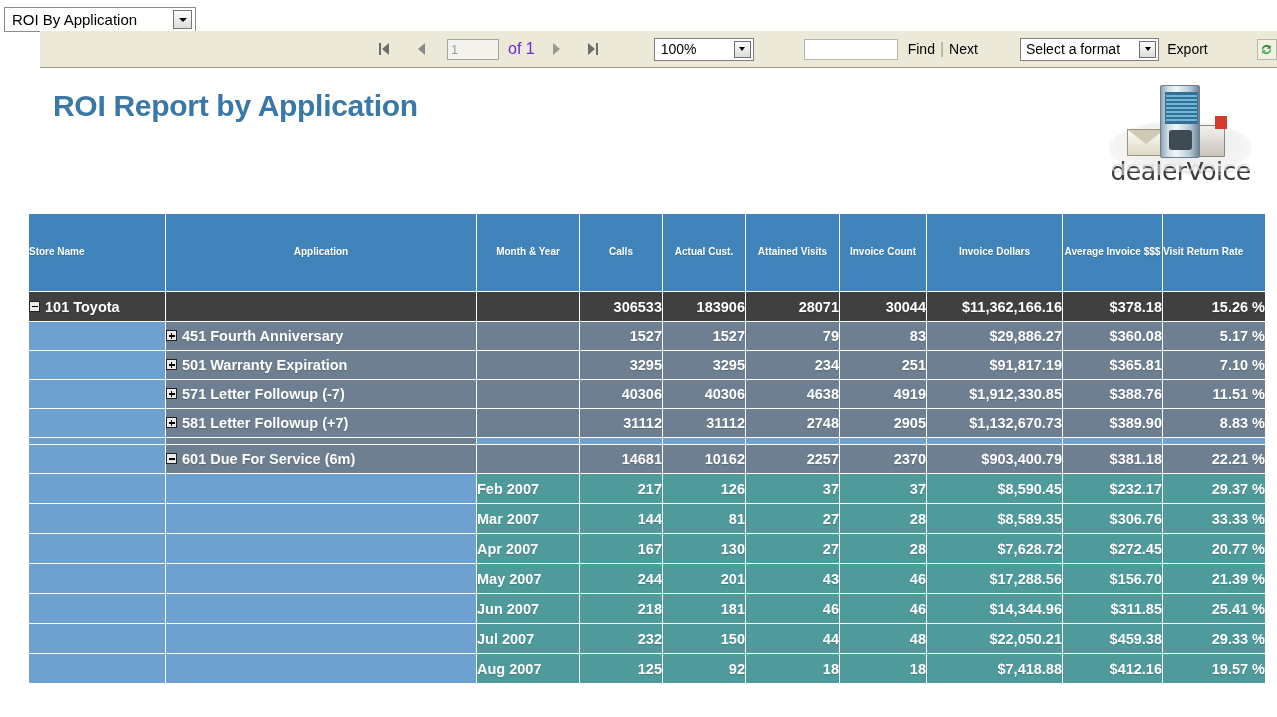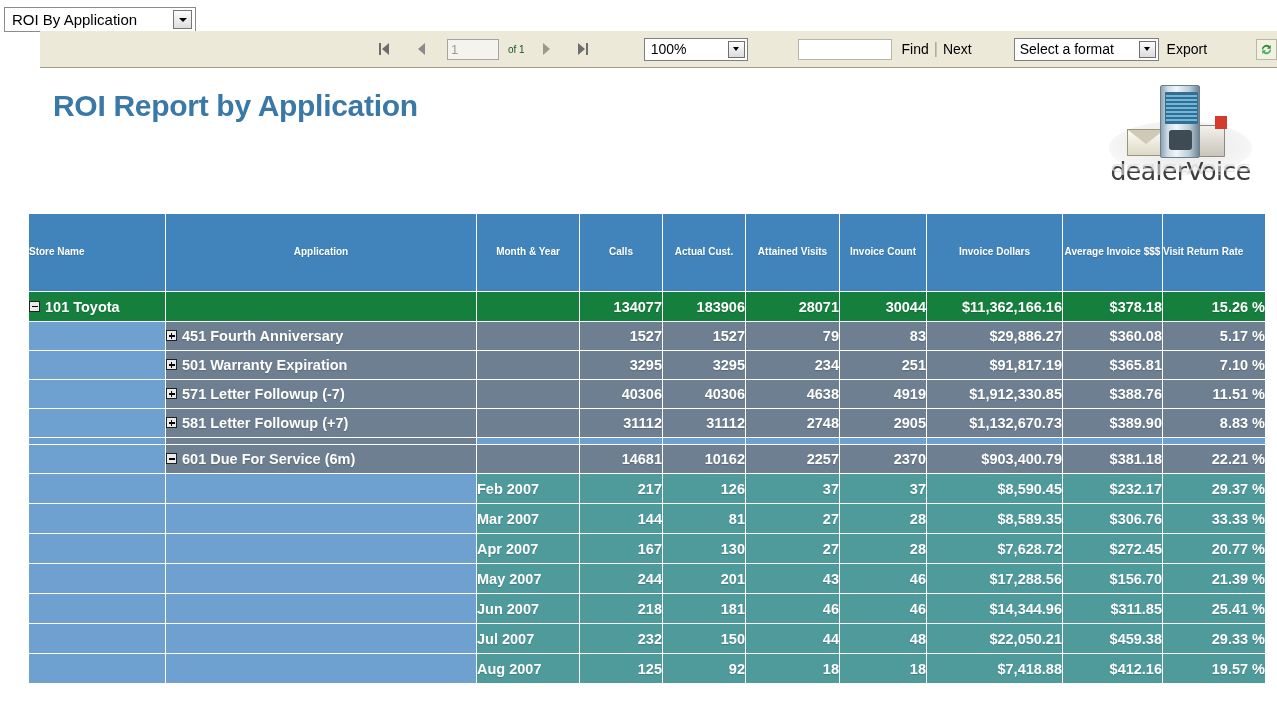--- a/index.html
+++ b/index.html
@@ -106,21 +106,21 @@
   #page-number-input {
     width: 52px; height: 21px;
     border: 1px solid #a5a5a5;
     background: #f4f3ee;
     font-size: 13px;
     color: #9b9b9b;
     padding: 0 3px;
     font-family: "Liberation Sans", sans-serif;
   }
   .tb-static {
-    font-size: 10px; color: #14532d;
+    font-size: 16px; color: #6d28d9;
     white-space: nowrap;
   }
   .tb-dim {
     font-size: 14px; color: #000000;
     white-space: nowrap;
   }
   .tb-sep { color: #a2a295; }
 
   .zoom-select {
     width: 104px; height: 23px;
@@ -295,21 +295,21 @@
     font-size: 10px;
     padding: 0 5px;
     white-space: normal;
     line-height: 1.22;
     text-shadow: 0 1px 1px rgba(0,0,0,0.18);
   }
   th.h-center { text-align: center; }
   th.h-left   { text-align: left; }
 
   tr.row-store td {
-    background: #15803d;
+    background: #404040;
     height: 30px;
     text-shadow: 0 1px 1px rgba(0,0,0,0.18);
   }
   tr.row-app td {
     background: #6d7f90;
     height: 29px;
     text-shadow: 0 1px 1px rgba(0,0,0,0.18);
   }
   tr.row-app td.c-store { background: #6ea1d0; }
   tr.row-spacer td {
@@ -468,21 +468,21 @@
         <th class="h-center">Invoice Dollars</th>
         <th class="h-center">Average Invoice $$$</th>
         <th class="h-left">Visit Return Rate</th>
       </tr>
     </thead>
     <tbody id="roi-table-body">
         <tr class="row-store">
           <td class="txt c-store store-cell"><span class="tree-toggle"></span><span class="cell-label">101 Toyota</span></td>
           <td class="txt c-app app-cell"><span class="cell-label"></span></td>
           <td class="txt"></td>
-          <td class="num">134077</td>
+          <td class="num">306533</td>
           <td class="num">183906</td>
           <td class="num">28071</td>
           <td class="num">30044</td>
           <td class="num">$11,362,166.16</td>
           <td class="num">$378.18</td>
           <td class="num">15.26 %</td>
         </tr>
         <tr class="row-app">
           <td class="txt c-store store-cell"><span class="cell-label"></span></td>
           <td class="txt c-app app-cell"><span class="tree-toggle plus"></span><span class="cell-label">451 Fourth Anniversary</span></td>

